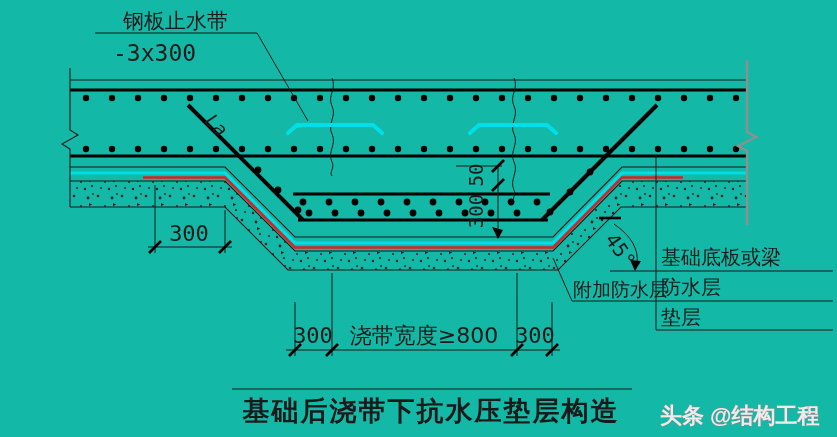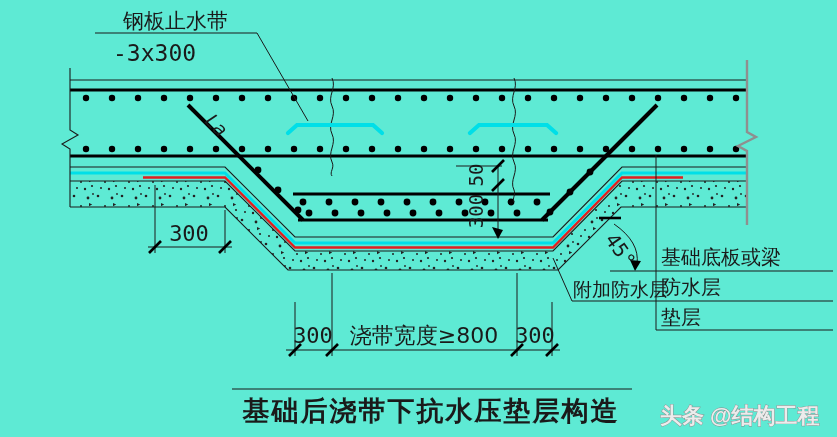--- a/index.html
+++ b/index.html
@@ -1,16 +1,16 @@
 <!DOCTYPE html>
 <html><head>
 <meta charset="utf-8">
 <style>
   html,body{margin:0;padding:0;background:#fff;}
-  .stage{position:relative;width:837px;height:437px;background:#5eead4;overflow:hidden;}
+  .stage{position:relative;width:837px;height:437px;background:#14b8a6;overflow:hidden;}
   svg{display:block;}
   text{fill:#1a1a1a;}
   .cad{font-family:"DejaVu Sans",sans-serif;}
   .num{font-family:"DejaVu Sans Mono",monospace;}
   .ttl{font-family:"Liberation Serif",serif;font-weight:bold;letter-spacing:2px;}
   .wm{font-family:"Liberation Sans",sans-serif;font-weight:bold;fill:#ececec;}
   .thin{stroke:#1a1a1a;stroke-width:1.1;fill:none;}
   .thick{stroke:#000;stroke-width:3.2;fill:none;}
   .bar{stroke:#000;stroke-width:4;fill:none;}
   .dim{stroke:#1a1a1a;stroke-width:1;fill:none;}

